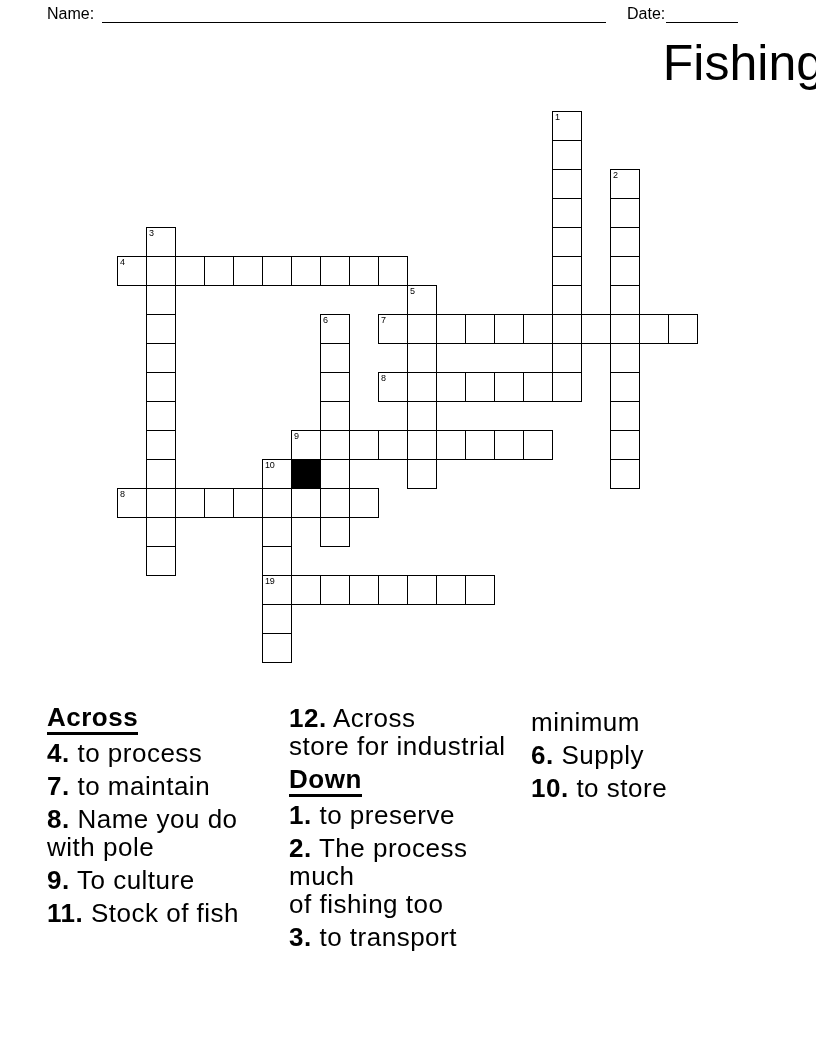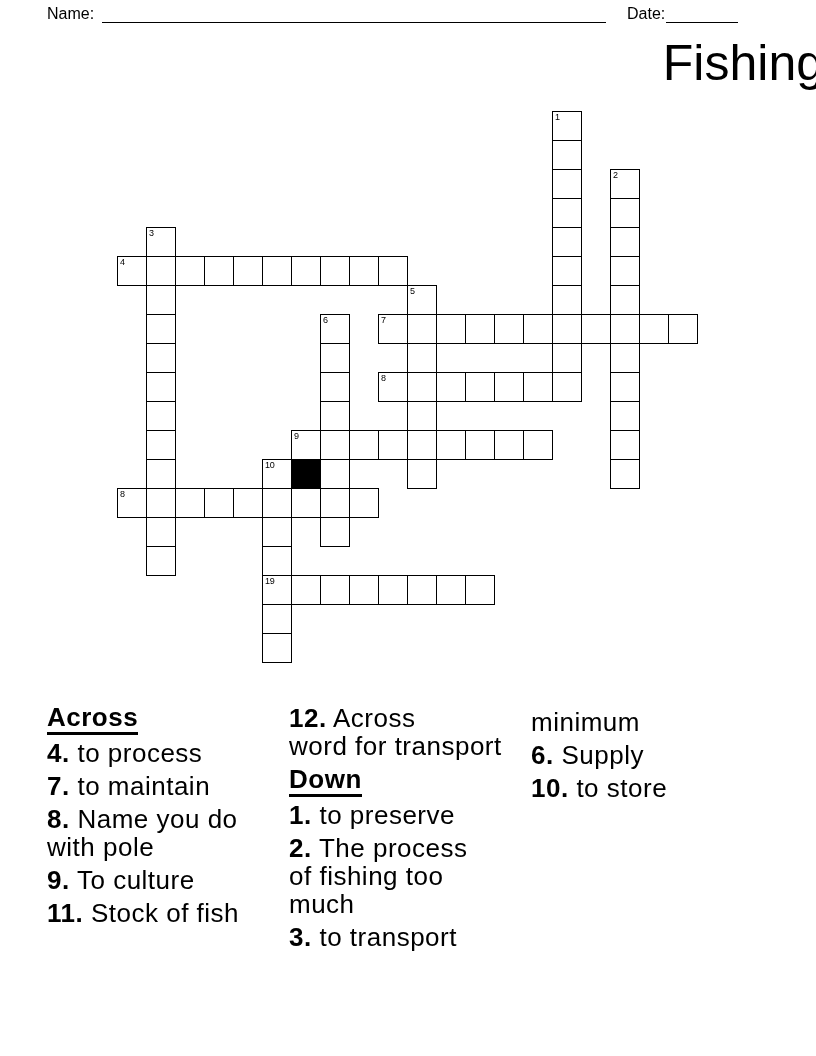--- a/index.html
+++ b/index.html
@@ -194,30 +194,30 @@
         <div class="clue">
           <div class="clue-line"><b>9.</b> <span>To culture</span></div>
         </div>
         <div class="clue">
           <div class="clue-line"><b>11.</b> <span>Stock of fish</span></div>
         </div>
       </div>
       <div class="clue-col c1">
         <div class="clue">
           <div class="clue-line"><b>12.</b> <span>Across</span></div>
-          <div class="clue-line"><span>word for transport</span></div>
+          <div class="clue-line"><span>store for industrial</span></div>
         </div>
         <div class="clue-heading"><span class="heading-text">Down</span></div>
         <div class="clue">
           <div class="clue-line"><b>1.</b> <span>to preserve</span></div>
         </div>
         <div class="clue">
           <div class="clue-line"><b>2.</b> <span>The process</span></div>
+          <div class="clue-line"><span>much</span></div>
           <div class="clue-line"><span>of fishing too</span></div>
-          <div class="clue-line"><span>much</span></div>
         </div>
         <div class="clue">
           <div class="clue-line"><b>3.</b> <span>to transport</span></div>
         </div>
       </div>
       <div class="clue-col c2">
         <div class="clue">
           <div class="clue-line"><span>minimum</span></div>
         </div>
         <div class="clue">

